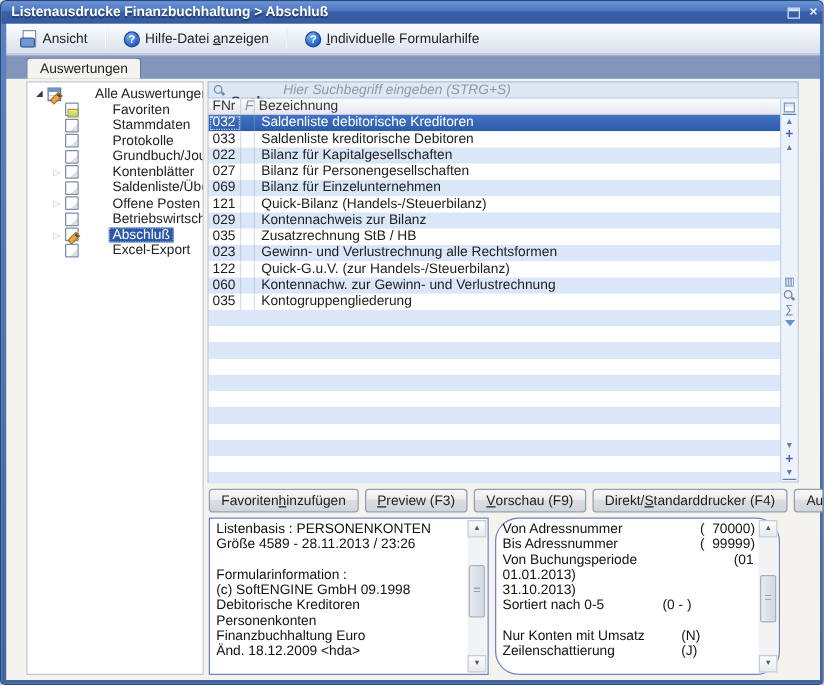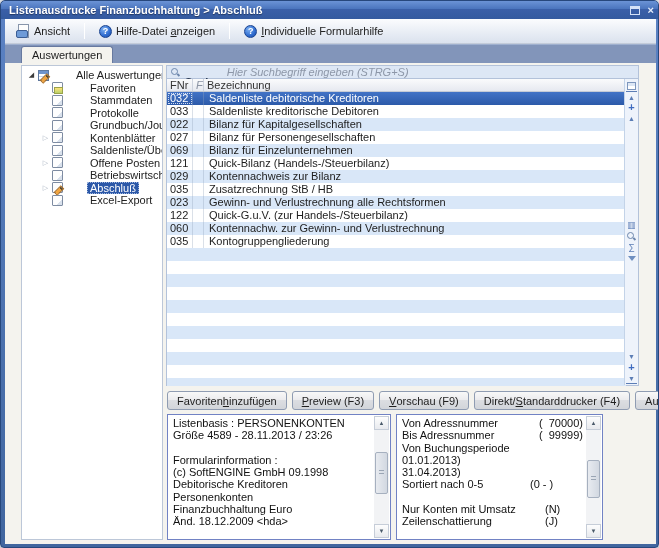--- a/index.html
+++ b/index.html
@@ -103,21 +103,21 @@
   .gap-track{flex:1;}
   .gap-mid{height:96px;}
   
   .btnrow{position:absolute;left:1px;top:326px;display:flex;gap:5px;}
   .btn{height:19px;padding:0 9px;font-size:11px;font-family:"Liberation Sans",sans-serif;color:#1e1e1e;
      background:linear-gradient(#f8f8f8,#ececee 45%,#dcdee2 46%,#d2d5da);
      border:1px solid #8f9cb2;border-radius:3px;display:inline-flex;align-items:center;white-space:nowrap;}
   
   .panel{position:absolute;top:349px;height:126px;background:#fff;border:1px solid #7182c4;}
   .infopanel{left:1px;width:224px;}
-  .optpanel{left:230px;width:207px;}
+  .optpanel{left:230px;width:228px;border-radius:19px;}
   .plines{position:absolute;left:5px;top:2px;right:17px;bottom:1px;overflow:hidden;}
   .pline{position:relative;height:12.3px;line-height:12.3px;white-space:pre;color:#111;}
   .pl-val{position:absolute;white-space:pre;}
   .v-right{right:2px;}
   .v-a{left:185px;}
   .v-b{left:128px;}
   .v-c{left:143px;}
   
   .sb{position:absolute;right:1px;top:1px;bottom:1px;width:15px;background:#f2f3f5;
      display:flex;flex-direction:column;align-items:center;}
@@ -374,21 +374,21 @@
           <span class="sb-btn sb-down"></span>
         </div>
       </div>
 
       <div class="panel optpanel">
         <div class="plines">
           <div class="pline"><span>Von Adressnummer</span><span class="pl-val v-right">(  70000)</span></div>
           <div class="pline"><span>Bis Adressnummer</span><span class="pl-val v-right">(  99999)</span></div>
           <div class="pline"><span>Von Buchungsperiode</span><span class="pl-val v-a">(01 -</span></div>
           <div class="pline"><span>01.01.2013)</span></div>
-          <div class="pline"><span>31.04.2013)</span></div>
+          <div class="pline"><span>31.10.2013)</span></div>
           <div class="pline"><span>Sortiert nach 0-5</span><span class="pl-val v-b">(0 - )</span></div>
           <div class="pline"><span></span></div>
           <div class="pline"><span>Nur Konten mit Umsatz</span><span class="pl-val v-c">(N)</span></div>
           <div class="pline"><span>Zeilenschattierung</span><span class="pl-val v-c">(J)</span></div>
         </div>
         <div class="sb">
           <span class="sb-btn sb-up"></span>
           <span class="sb-space" style="height:30px"></span>
           <span class="sb-thumb" style="height:38px"></span>
           <span class="gap-track"></span>

